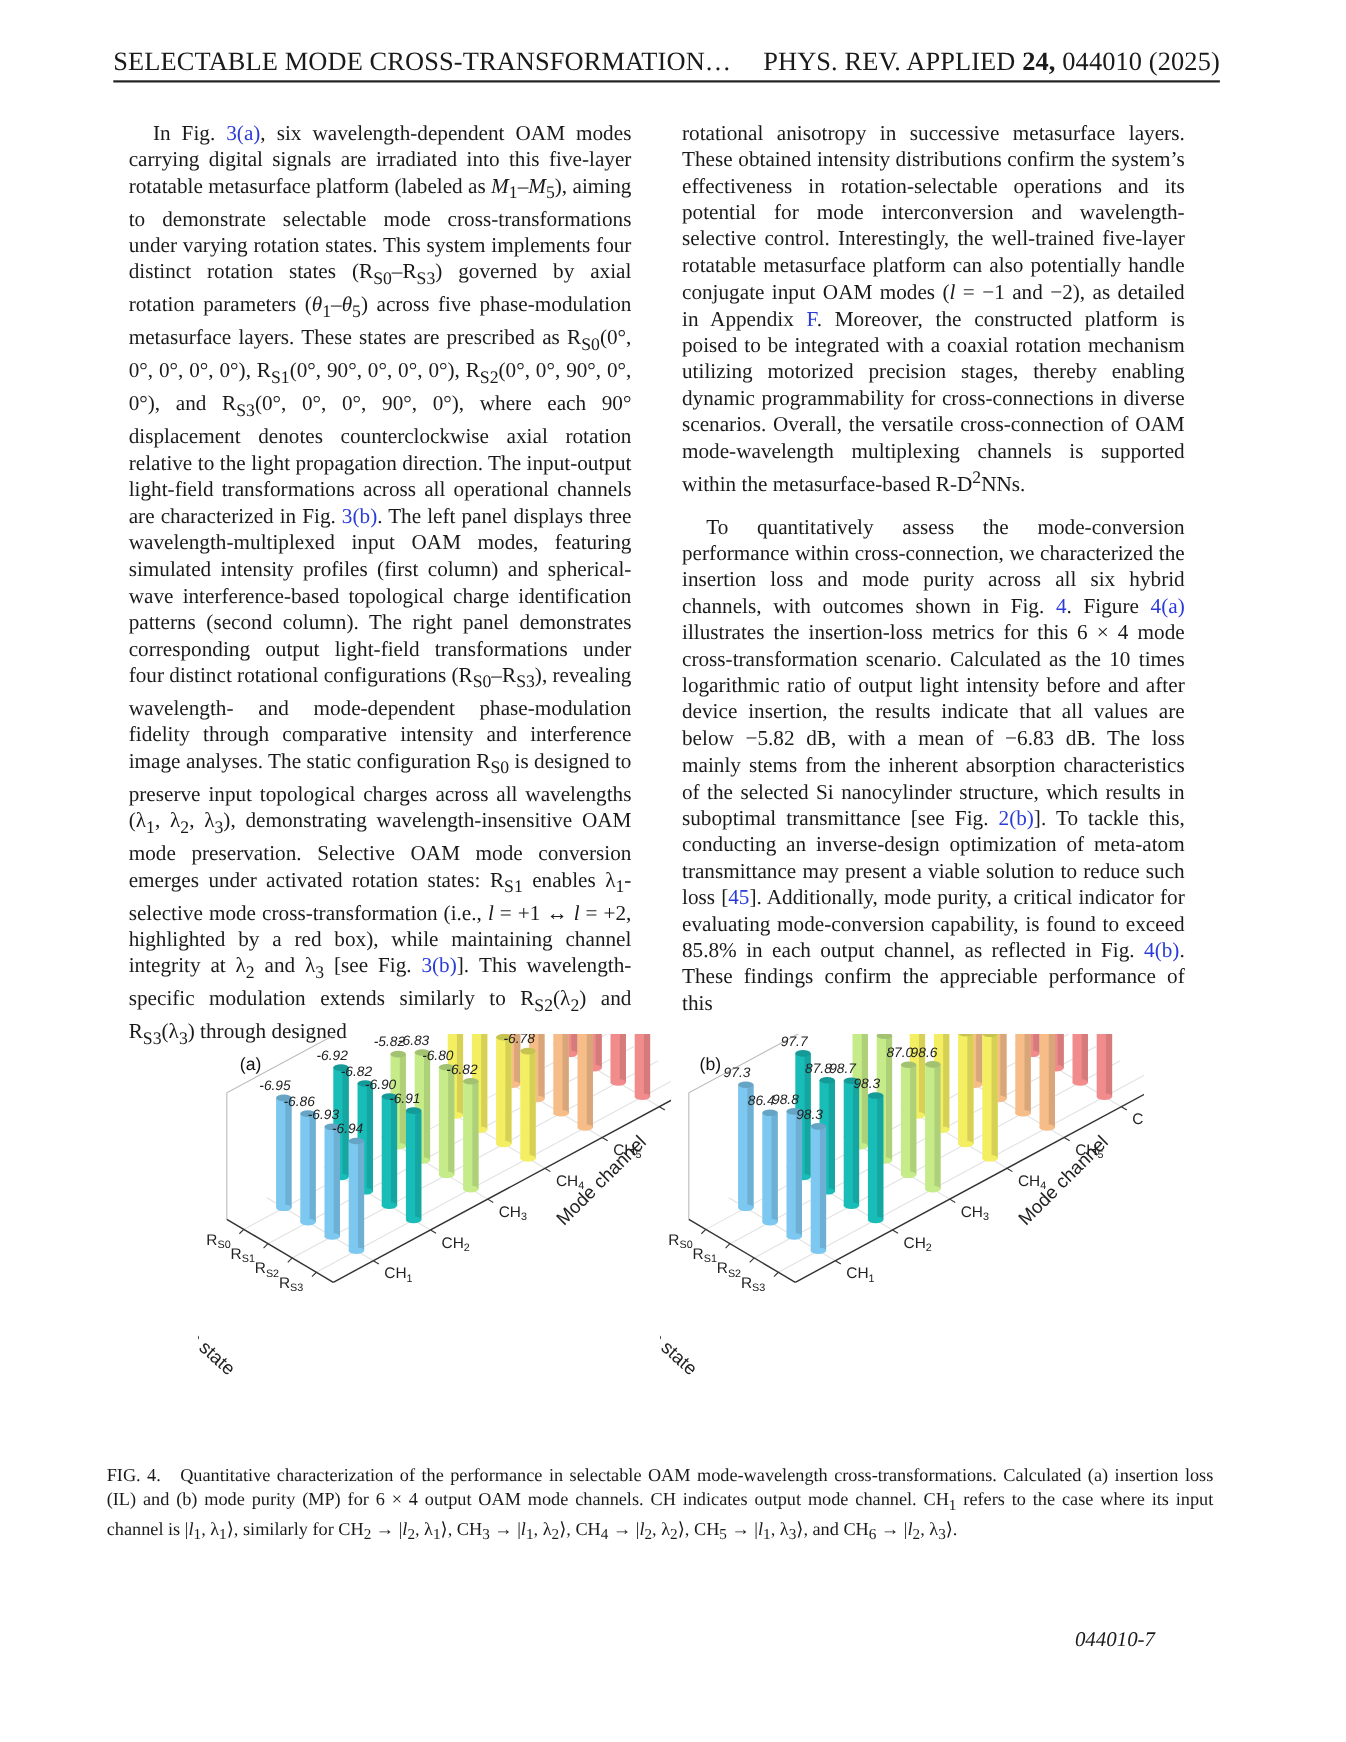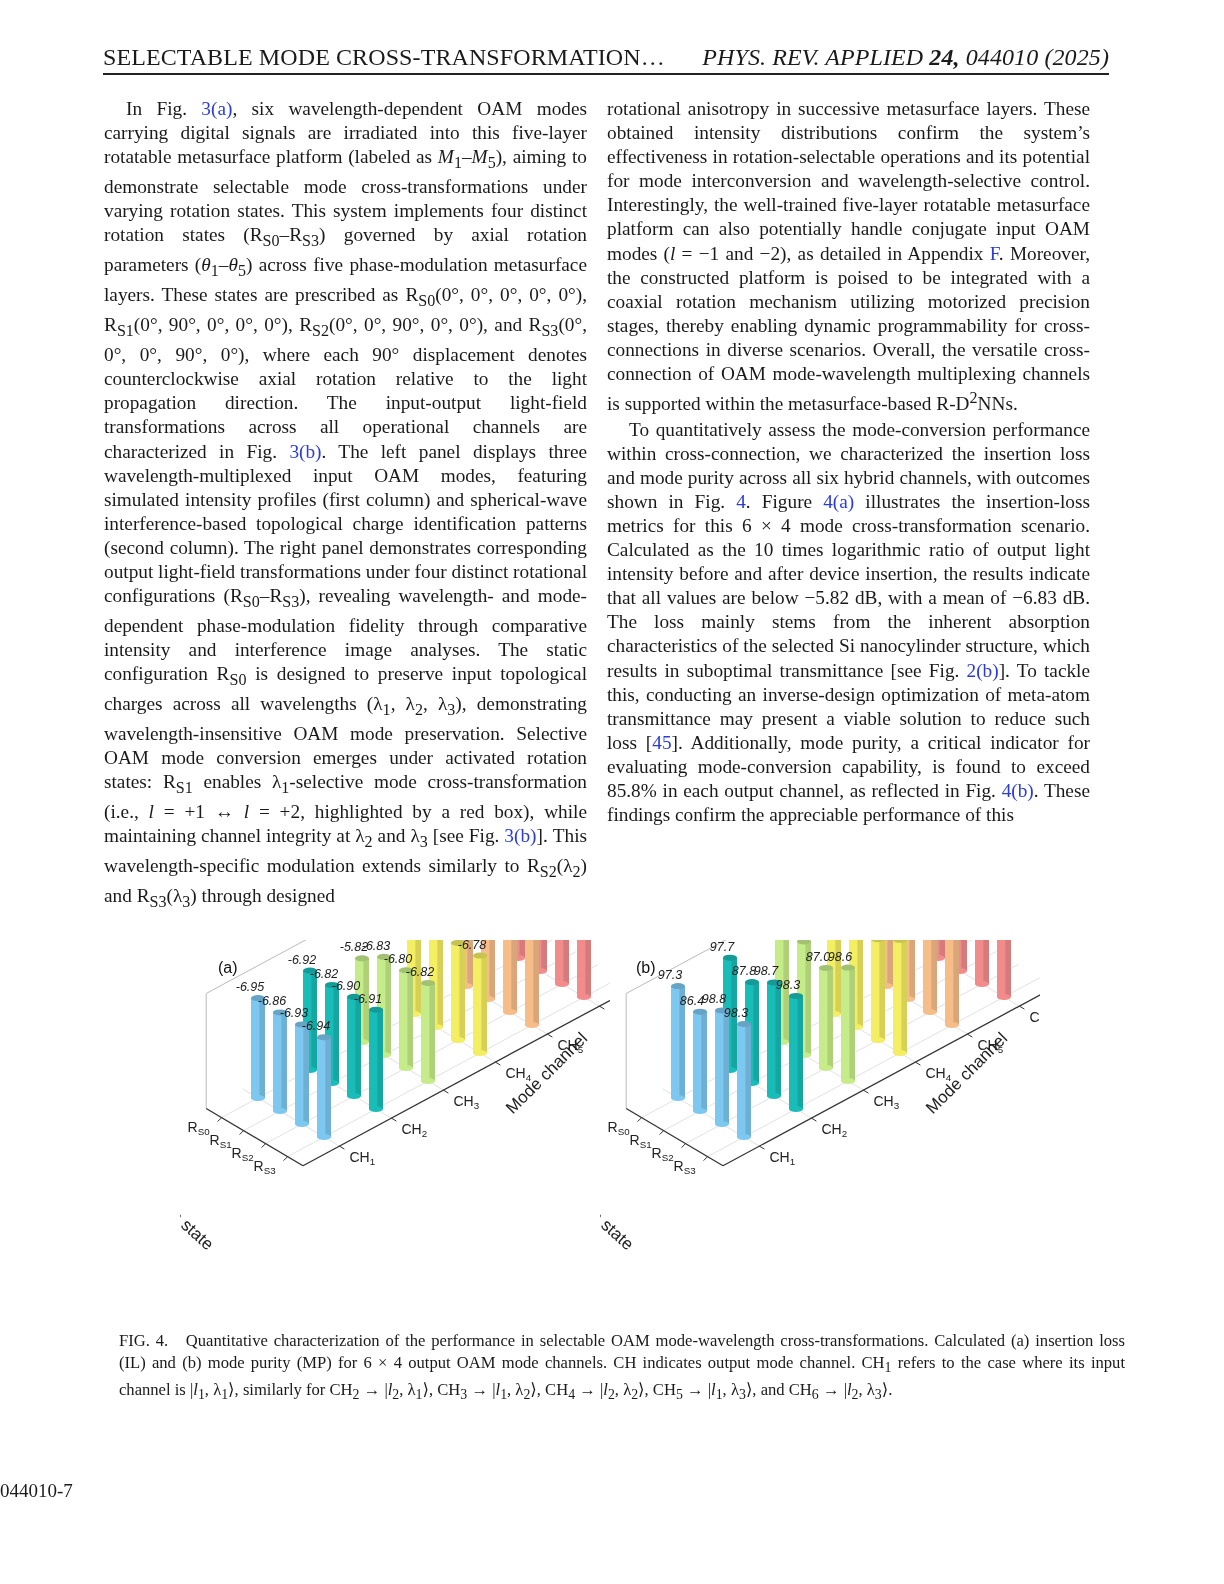--- a/index.html
+++ b/index.html
@@ -1,30 +1,30 @@
 <!DOCTYPE html>
 <html><head>
 <meta charset="utf-8">
 <style>
   html, body { margin: 0; padding: 0; background: #ffffff; }
   body { width: 1224px; height: 1584px; position: relative; font-family: "Liberation Serif", "DejaVu Serif", serif; color: #1a1a1a; overflow: hidden; }
   .running-head { position: absolute; left: 103px; top: 44px; width: 1006px; height: 24px; font-size: 24px; letter-spacing: 0.1px; }
   .running-head .left { position: absolute; left: 0; top: 0; }
-  .running-head .right { position: absolute; right: 0; top: 0; font-style: italic; }
+  .running-head .right { position: absolute; right: 0; top: 0; }
   .rule { position: absolute; left: 103px; top: 73px; width: 1006px; height: 2px; background: #222; }
   .col { position: absolute; top: 96px; width: 485px; font-size: 19.3px; line-height: 24.1px; text-align: justify; }
   .col.left { left: 103px; }
   .col.right { left: 606px; }
-  .col p { margin: 1px; }
+  .col p { margin: 14px; }
   .col p.indent { text-indent: 22px; }
   .link { color: #2a3bd8; }
   .figure { position: absolute; left: 180px; top: 940px; width: 880px; height: 380px; }
   .figure svg { position: absolute; top: 0; }
-  .caption { position: absolute; left: 119px; top: 1330px; width: 1006px; font-size: 16.6px; line-height: 22px; text-align: justify; }
-  .page-number { position: absolute; left: 0; width: 1050px; top: 1480px; text-align: left; font-size: 19px; }
+  .caption { position: absolute; left: 97px; top: 1330px; width: 1006px; font-size: 16.6px; line-height: 22px; text-align: justify; }
+  .page-number { position: absolute; left: 0; width: 1050px; top: 1480px; text-align: right; font-size: 19px; font-style: italic; }
   svg text { font-family: "Liberation Sans", "DejaVu Sans", sans-serif; }
 </style>
 </head>
 <body>
 
 <div class="running-head">
   <span class="left">SELECTABLE MODE CROSS-TRANSFORMATION…</span>
   <span class="right"><span>PHYS. REV. APPLIED </span><b>24,</b><span> 044010 (2025)</span></span>
 </div>
 <div class="rule"></div>

